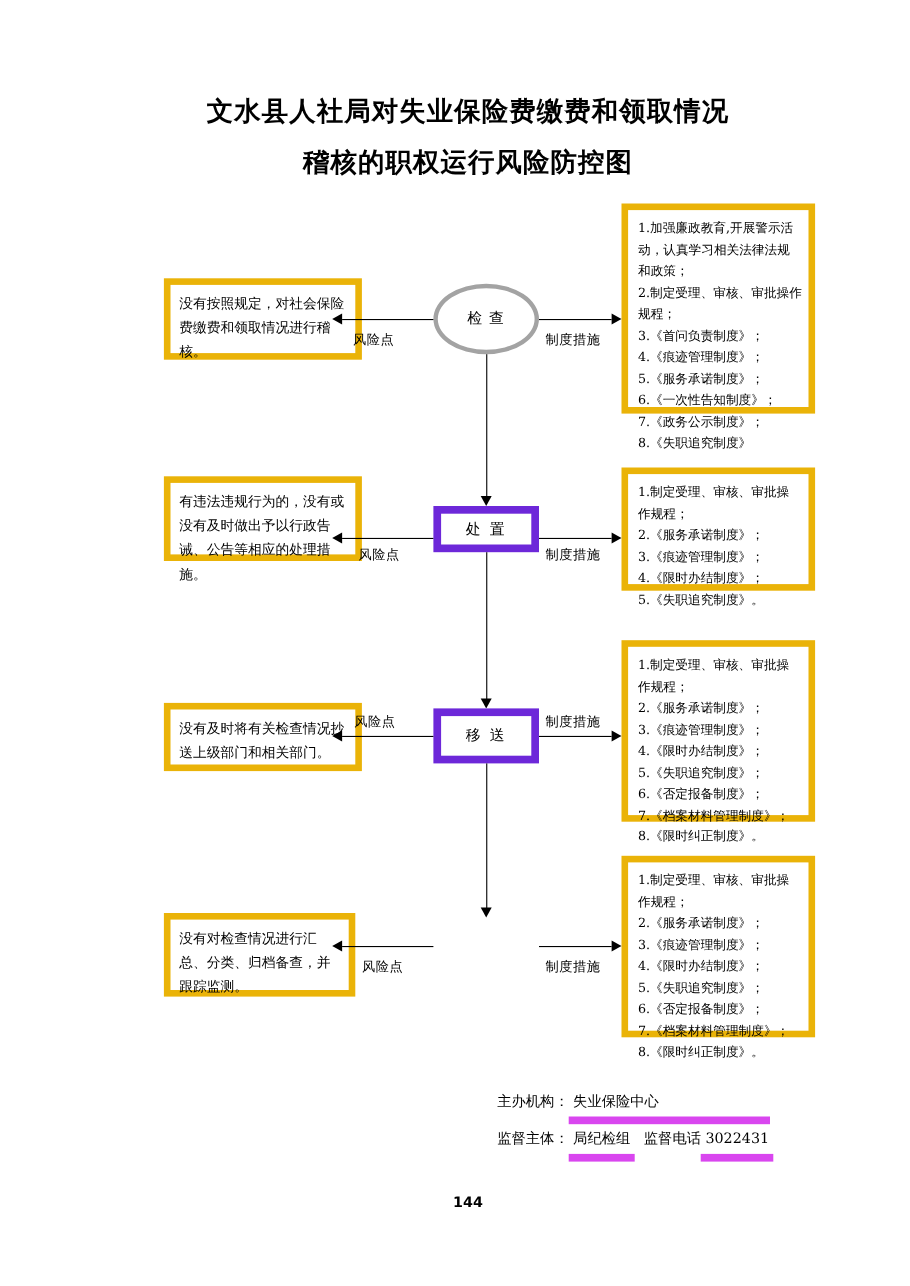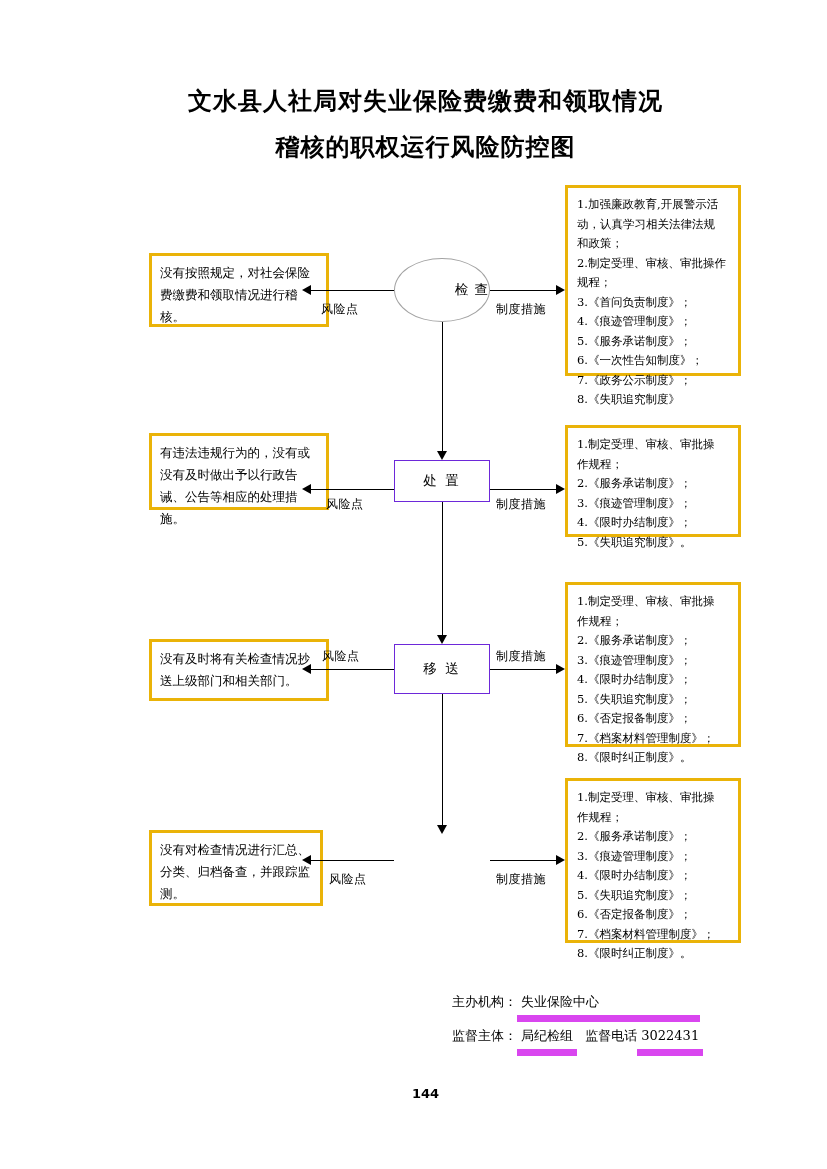--- a/index.html
+++ b/index.html
@@ -31,21 +31,21 @@
     font-weight: bold;
     line-height: 46px;
     letter-spacing: 1px;
     font-family: "DejaVu Serif", "Liberation Serif", serif;
   }
   .title div { white-space: nowrap; }
 
   
   .box {
     position: absolute;
-    border: 3px solid #eab308;
+    border: 6px solid #eab308;
     box-sizing: border-box;
     background: #fff;
     font-size: 12.5px;
     line-height: 22px;
     padding: 6px 8px;
     text-align: justify;
   }
   .risk-box {
     width: 180px;
     text-align: left;
@@ -59,38 +59,38 @@
     width: 176px;
     font-size: 11.5px;
     line-height: 19.5px;
     padding: 7px 8px 7px 9px;
   }
   .measure-box .line { white-space: nowrap; }
 
   
   .node-rect {
     position: absolute;
-    border: 1px solid #6d28d9;
+    border: 7px solid #6d28d9;
     box-sizing: border-box;
     background: #fff;
     display: flex;
     align-items: center;
     justify-content: center;
     font-size: 13.5px;
     letter-spacing: 2px;
   }
   .node-oval {
     position: absolute;
-    border: 1px solid #a3a3a3;
+    border: 4px solid #a3a3a3;
     box-sizing: border-box;
     background: #fff;
     border-radius: 50%;
     display: flex;
     align-items: center;
-    justify-content: flex-end;
+    justify-content: center;
     font-size: 13.5px;
     letter-spacing: 1px;
   }
 
   
   .hline, .vline {
     position: absolute;
     background: #000;
   }
   .hline { height: 1px; }

